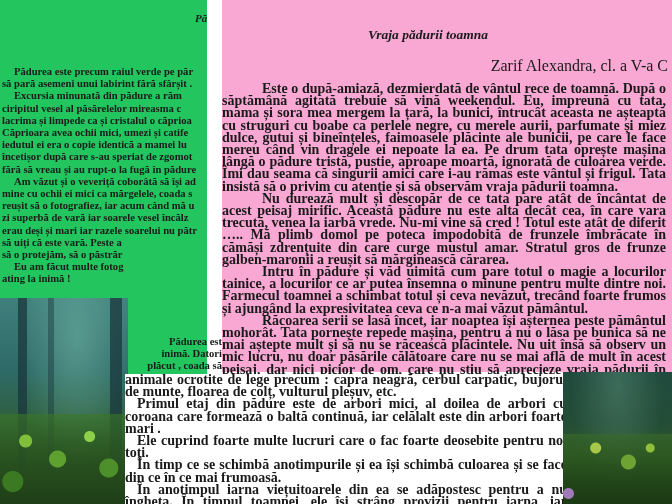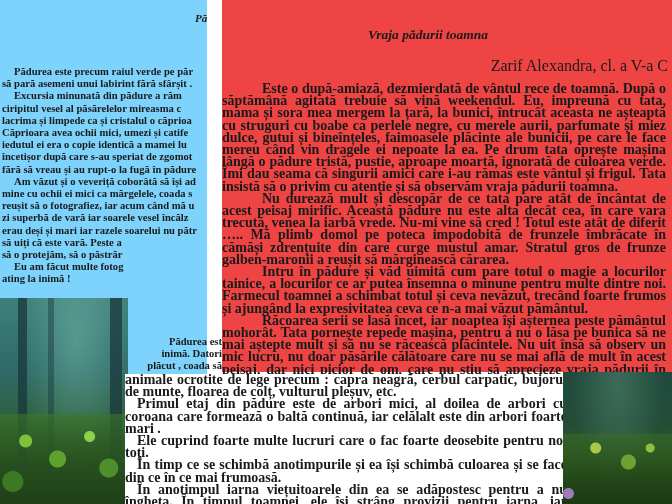--- a/index.html
+++ b/index.html
@@ -4,21 +4,21 @@
 <style>
   html, body { margin:0; padding:0; }
   body {
     width:672px; height:504px; overflow:hidden; position:relative;
     background:#ffffff;
     font-family:"Liberation Serif", "DejaVu Serif", serif;
     color:#1a1a1a;
   }
   .page-left {
     position:absolute; left:0; top:0; width:207px; height:504px; overflow:hidden;
-    background:#7dd3fc;
+    background:#22c55e;
   }
   .page-left .inner { position:absolute; left:2px; top:0; width:500px; }
   .left-title {
     position:absolute; left:193px; top:12px;
     font-weight:bold; font-style:italic; font-size:11px;
   }
   .txt { font-weight:bold; font-size:10.6px; line-height:12.2px; margin:0; white-space:nowrap; }
   .ind { text-indent:12px; }
   .left-body { position:absolute; left:0; top:66px; width:500px; }
 
@@ -34,21 +34,21 @@
     background:
       radial-gradient(circle at 20% 30%, #7fbf3a 0 6px, transparent 7px),
       radial-gradient(circle at 45% 50%, #5ea12e 0 8px, transparent 9px),
       radial-gradient(circle at 70% 25%, #8fd04a 0 5px, transparent 6px),
       radial-gradient(circle at 85% 60%, #4d8f2a 0 9px, transparent 10px),
       radial-gradient(circle at 10% 75%, #3b7a22 0 10px, transparent 11px),
       linear-gradient(180deg, rgba(60,120,40,0.6), #1f3f18);
   }
 
   .page-right {
-    position:absolute; left:222px; top:0; width:450px; height:372px; background:#ef4444; z-index:3;
+    position:absolute; left:222px; top:0; width:450px; height:372px; background:#f9a8d4; z-index:3;
   }
   .right-title {
     position:absolute; left:146px; top:27px;
     font-weight:bold; font-style:italic; font-size:13.5px;
   }
   .right-author {
     position:absolute; right:4px; top:57px; font-size:16px; font-weight:normal;
   }
   .right-body { position:absolute; left:0; top:83px; width:444px; }
   .rp { font-weight:bold; font-size:14px; line-height:12.2px; margin:0; text-align:justify; text-align-last:left; }

